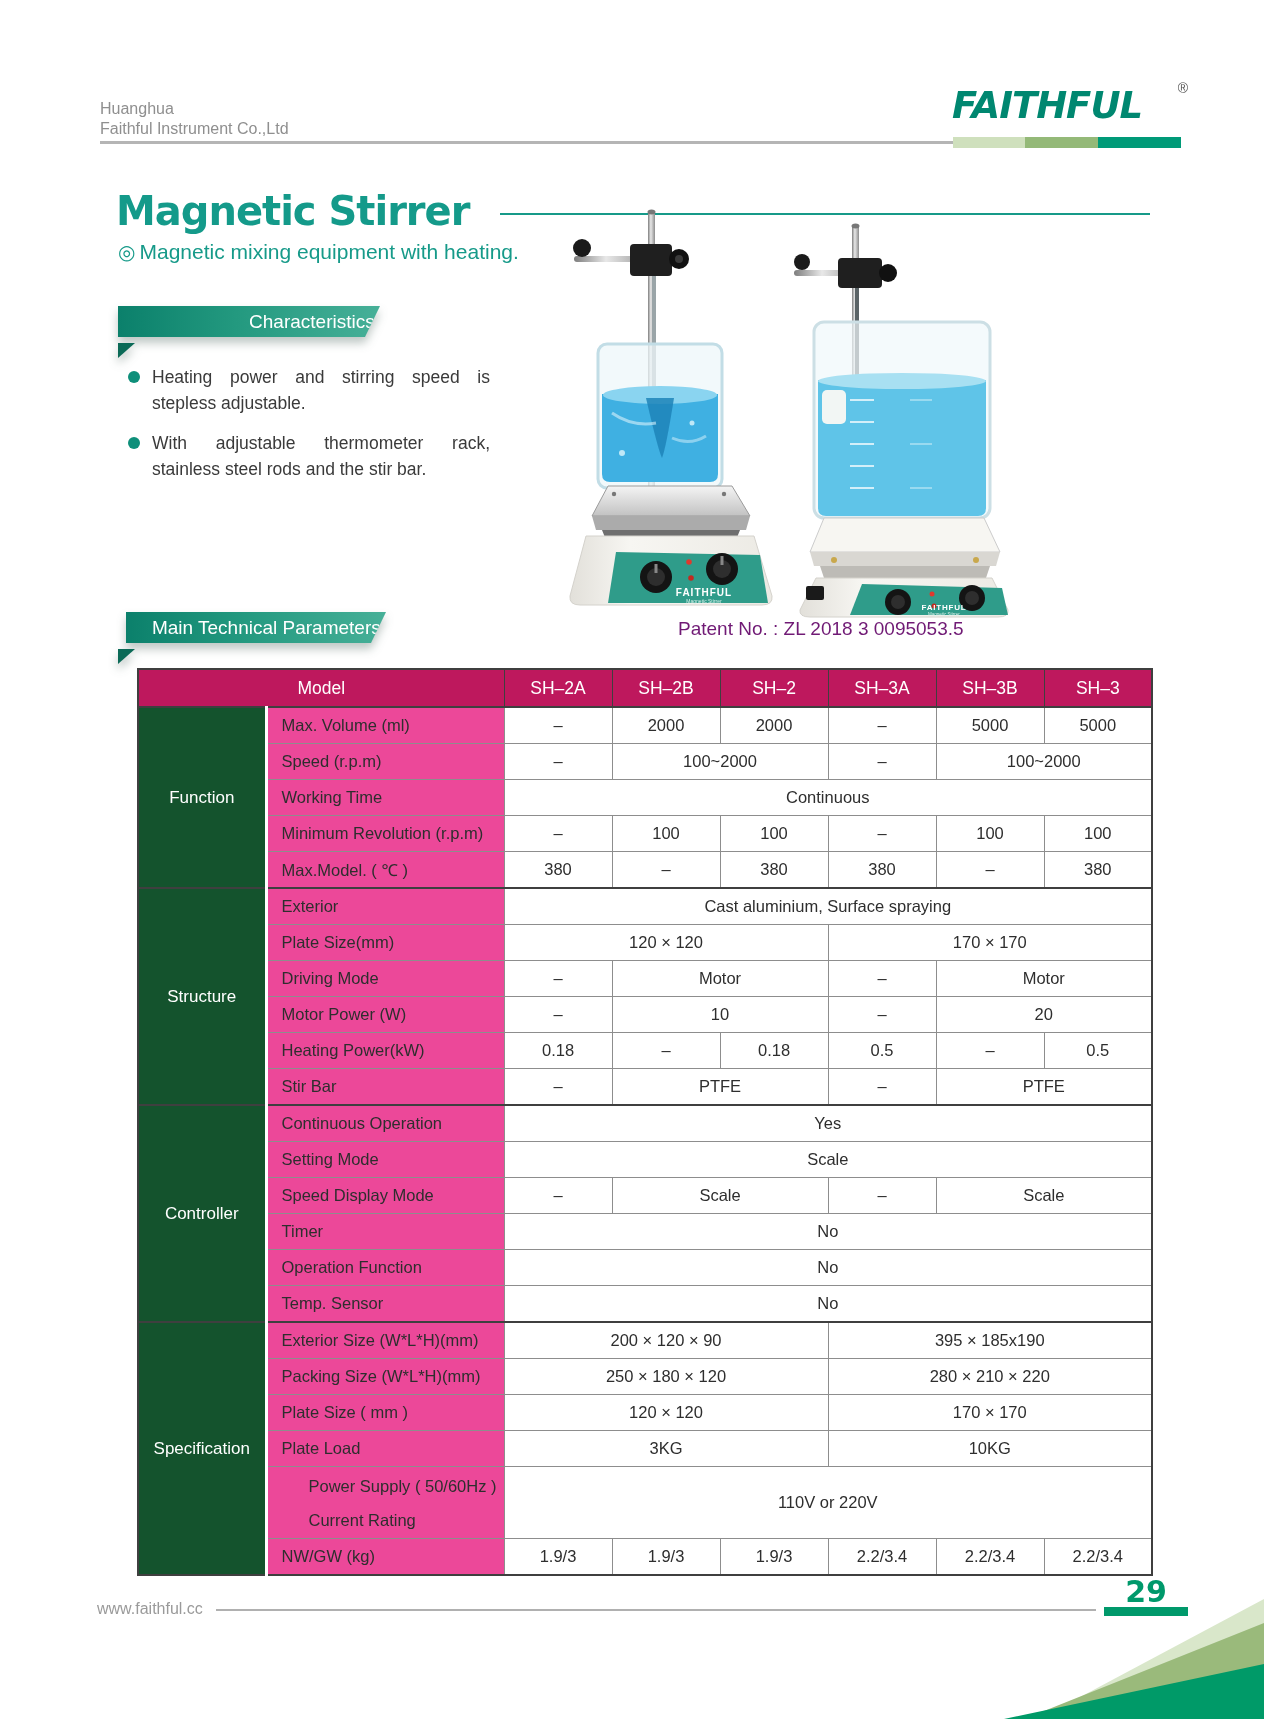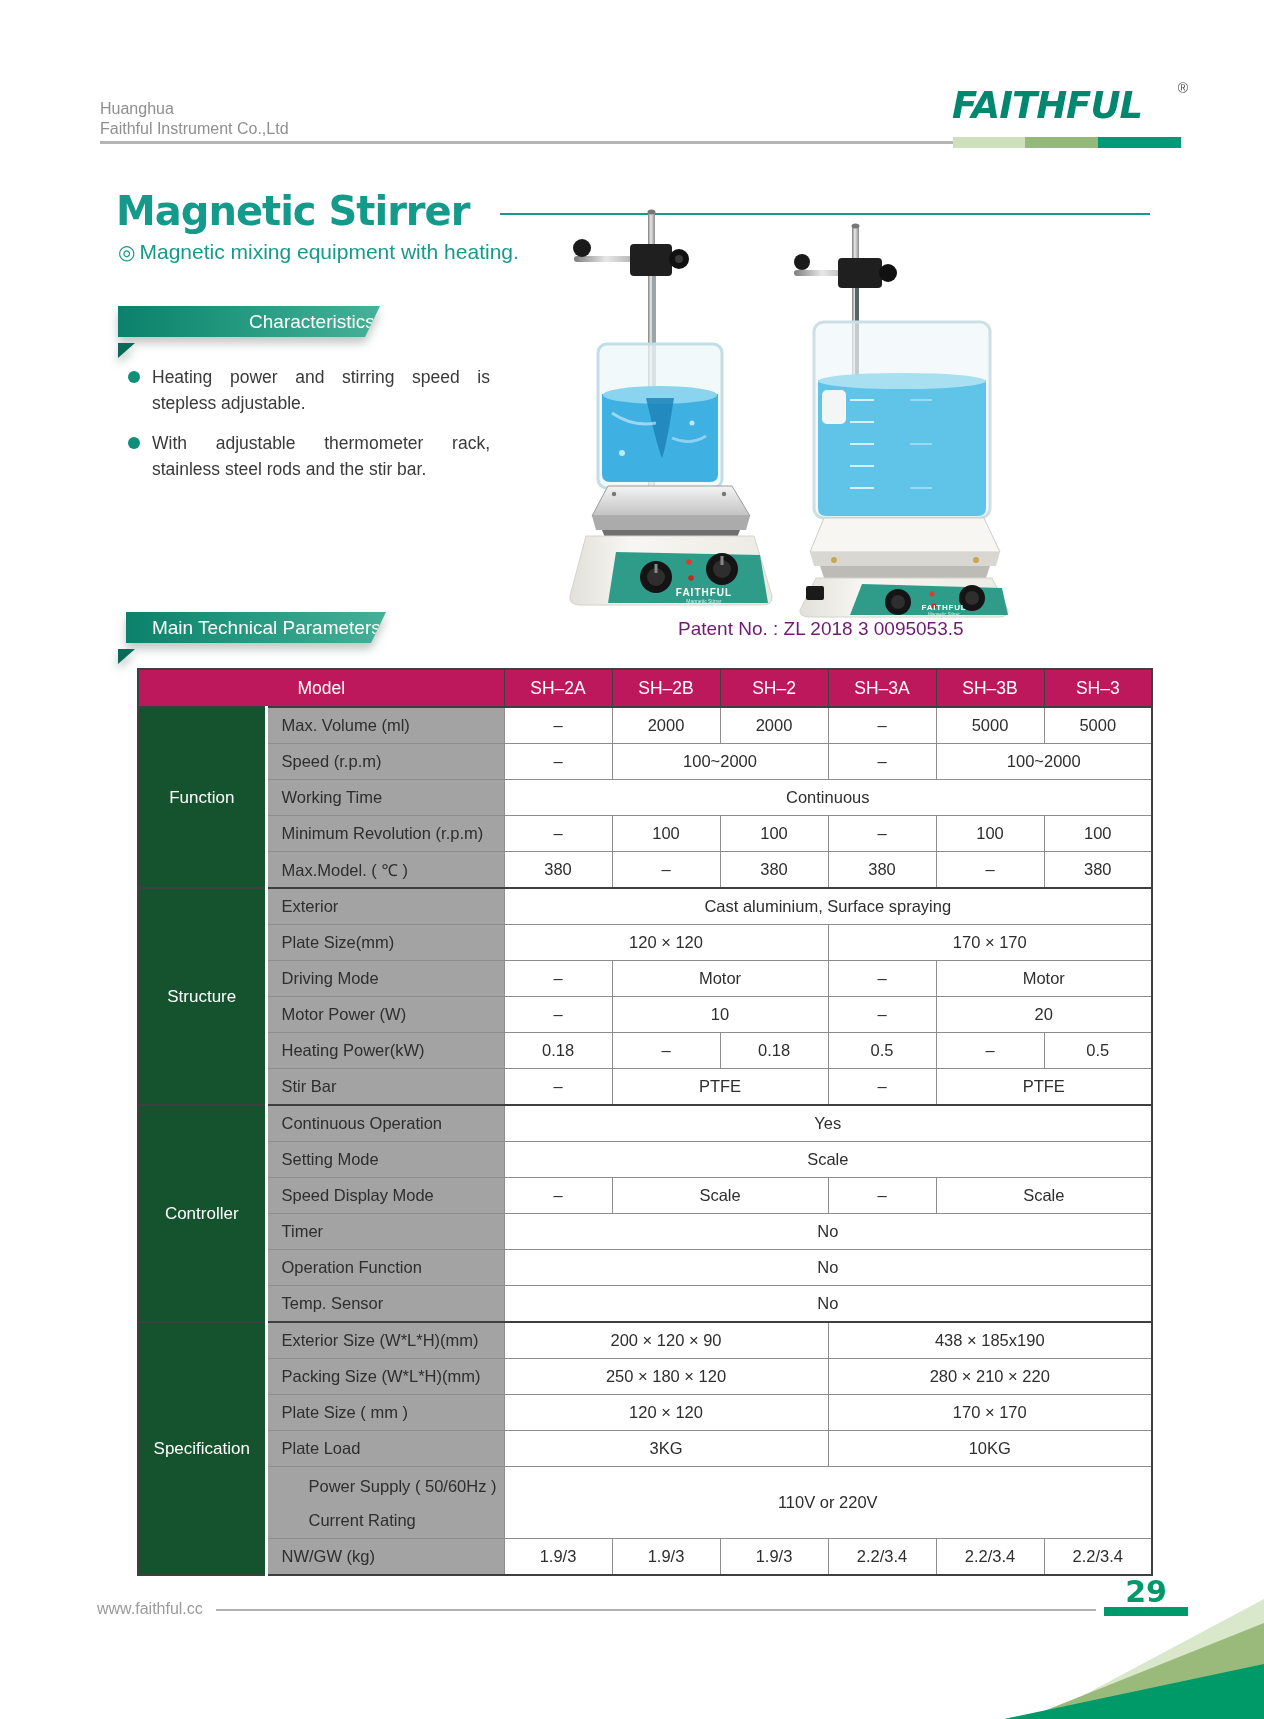--- a/index.html
+++ b/index.html
@@ -54,21 +54,21 @@
               width:1016px;font-size:16.5px;color:#2e2e2e;border:2px solid #3f3f3f;}
   .spec-table col.c-grp{width:128px;}
   .spec-table col.c-lbl{width:238px;}
   .spec-table col.c-d{width:108px;}
   .spec-table th{background:#be185d;color:#fff;font-weight:400;font-size:17.5px;
                  border:1px solid #3f3f3f;border-bottom:2px solid #3f3f3f;height:34px;}
   .spec-table td{border:1px solid #8d8d8d;height:35px;padding:0;}
   .spec-table tr.tall td{height:71px;}
   .spec-table td.grp{background:#14532d;color:#fff;text-align:center;font-size:17px;
                      border-right:3px solid #ffffff;border-left:2px solid #3f3f3f;}
-  .spec-table td.lbl{background:#a3a3a3;padding-left:14px;}
+  .spec-table td.lbl{background:#ec4899;padding-left:14px;}
   .spec-table td.val{text-align:center;background:#fff;}
   .spec-table tr.gs td{border-top:2px solid #3f3f3f;}
   .lbl-2line{line-height:30px;}
   .lbl-2line div{padding:2px 0;margin-left:27px;}
 
   
   .footer-url{position:absolute;left:97px;top:1600px;font-size:16px;color:#9a9a9a;}
   .footer-line{position:absolute;left:216px;top:1609px;width:880px;height:2px;background:#b0b0b0;}
   .page-number{position:absolute;left:1104px;top:1574px;width:84px;text-align:center;
                font-family:"DejaVu Sans",sans-serif;font-weight:800;font-size:30px;color:#00996b;}
@@ -378,21 +378,21 @@
       </tr>
       <tr>
         <td class="lbl">Temp. Sensor</td>
         <td class="val" colspan="6">No</td>
       </tr>
 
       <tr class="gs">
         <td class="grp" rowspan="6">Specification</td>
         <td class="lbl">Exterior Size (W*L*H)(mm)</td>
         <td class="val" colspan="3">200 × 120 × 90</td>
-        <td class="val" colspan="3">438 × 185x190</td>
+        <td class="val" colspan="3">395 × 185x190</td>
       </tr>
       <tr>
         <td class="lbl">Packing Size (W*L*H)(mm)</td>
         <td class="val" colspan="3">250 × 180 × 120</td>
         <td class="val" colspan="3">280 × 210 × 220</td>
       </tr>
       <tr>
         <td class="lbl">Plate Size ( mm )</td>
         <td class="val" colspan="3">120 × 120</td>
         <td class="val" colspan="3">170 × 170</td>

